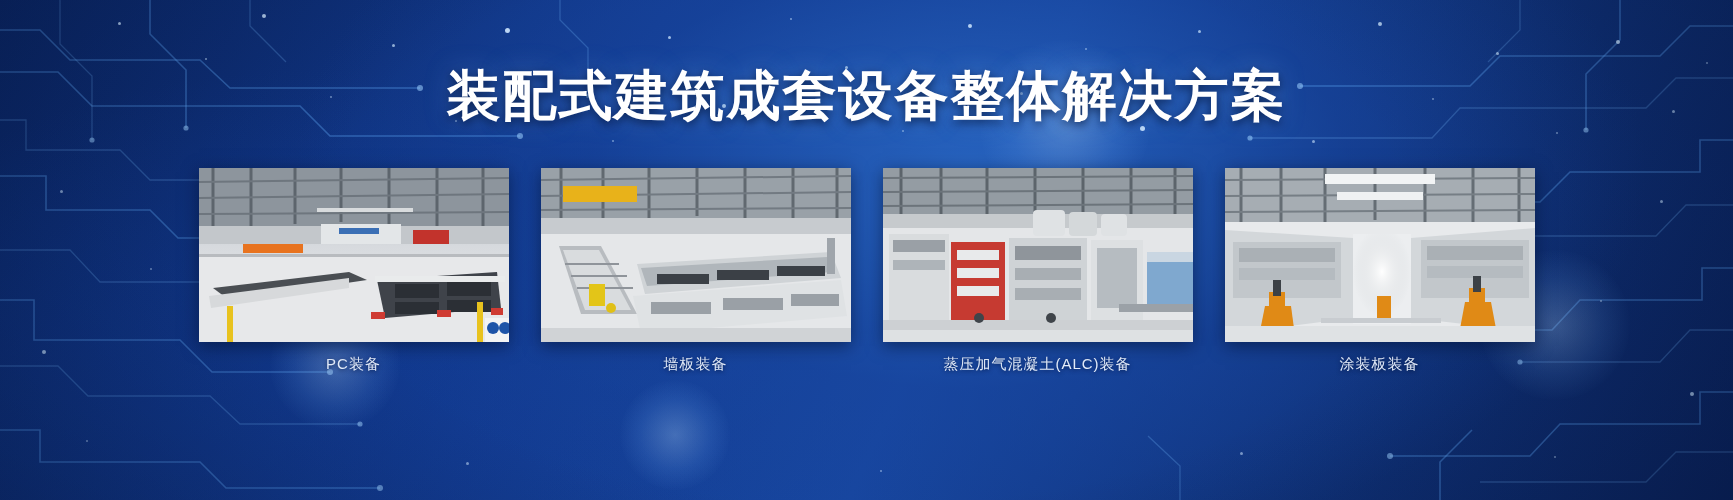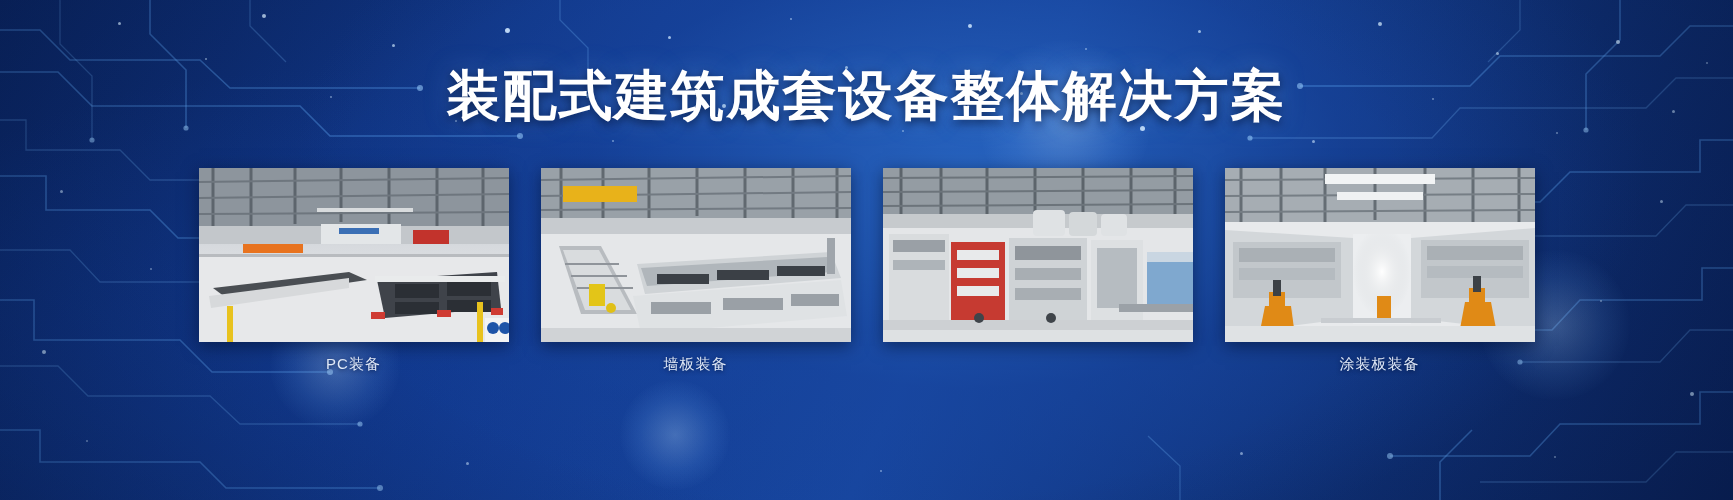--- a/index.html
+++ b/index.html
@@ -328,20 +328,21 @@
             <rect x="214" y="80" width="40" height="60" fill="#b6bcc1"></rect>
             <rect x="264" y="84" width="46" height="54" fill="#7fa8cf"></rect>
             <rect x="264" y="84" width="46" height="10" fill="#c9d6e2"></rect>
             <rect x="0" y="152" width="310" height="10" fill="#cdd0d3"></rect>
             <rect x="0" y="162" width="310" height="12" fill="#dee1e3"></rect>
             <rect x="236" y="136" width="74" height="8" fill="#9ba1a7"></rect>
             <circle cx="96" cy="150" r="5" fill="#3f444a"></circle>
             <circle cx="168" cy="150" r="5" fill="#3f444a"></circle>
           </svg>
         </div>
+        <div class="cap">蒸压加气混凝土(ALC)装备</div>
       </div>
 
       <div class="card">
         <div class="thumb">
           <svg viewBox="0 0 310 174" preserveAspectRatio="none">
             <defs>
               <linearGradient id="g4" x1="0" y1="0" x2="0" y2="1">
                 <stop offset="0" stop-color="#b4bbc1"></stop>
                   <stop offset="0.35" stop-color="#dfe2e5"></stop>
                   <stop offset="1" stop-color="#eef0f1"></stop>

